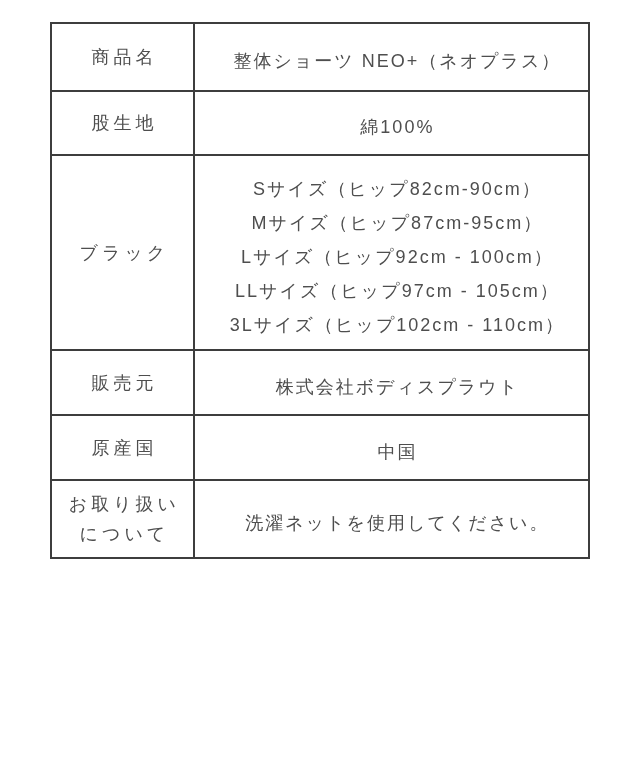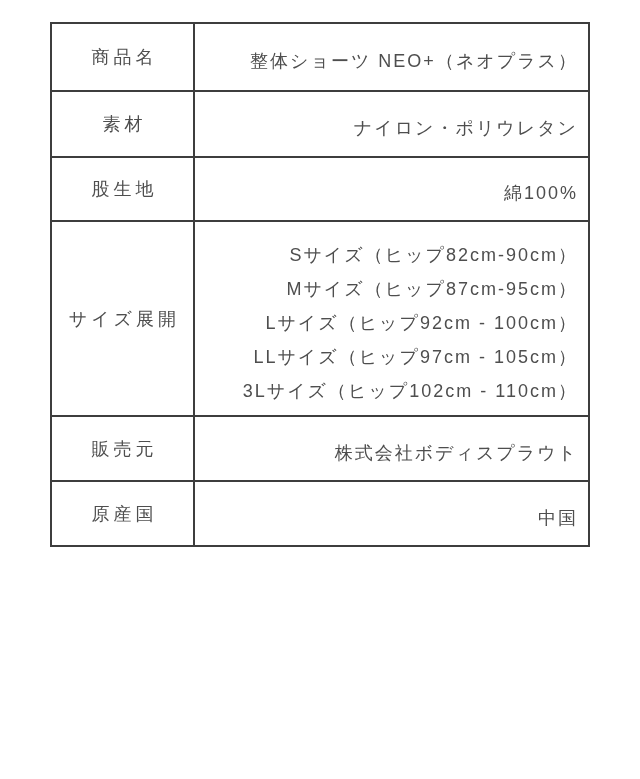--- a/index.html
+++ b/index.html
@@ -38,21 +38,21 @@
     letter-spacing: 4px;
     padding: 0;
   }
   th.label-cell .label-line {
     display: block;
     text-indent: 4px;
     line-height: 30px;
   }
   td.value-cell {
     width: 382px;
-    text-align: right;
+    text-align: center;
     padding: 12px 10px 4px 22px;
     letter-spacing: 2px;
   }
   td.value-cell .value-line {
     line-height: 34px;
     white-space: nowrap;
   }
   
   tr.r0 { height: 68px; }
   tr.r1 { height: 66px; }
@@ -72,42 +72,34 @@
     <tbody>
         <tr class="r0">
       <th class="label-cell">
         <span class="label-line">商品名</span>
       </th>
       <td class="value-cell">
         <div class="value-line">整体ショーツ NEO+（ネオプラス）</div>
       </td>
     </tr>
 
-    <tr class="r1">
-      <th class="label-cell">
-        <span class="label-line">素材</span>
-      </th>
-      <td class="value-cell">
-        <div class="value-line">ナイロン・ポリウレタン</div>
-      </td>
-    </tr>
 
     <tr class="r2">
       <th class="label-cell">
         <span class="label-line">股生地</span>
       </th>
       <td class="value-cell">
         <div class="value-line">綿100%</div>
       </td>
     </tr>
 
 
     <tr class="r4">
       <th class="label-cell">
-        <span class="label-line">サイズ展開</span>
+        <span class="label-line">ブラック</span>
       </th>
       <td class="value-cell">
         <div class="value-line">Sサイズ（ヒップ82cm-90cm）</div>
         <div class="value-line">Mサイズ（ヒップ87cm-95cm）</div>
         <div class="value-line">Lサイズ（ヒップ92cm - 100cm）</div>
         <div class="value-line">LLサイズ（ヒップ97cm - 105cm）</div>
         <div class="value-line">3Lサイズ（ヒップ102cm - 110cm）</div>
       </td>
     </tr>
 
@@ -122,16 +114,25 @@
 
     <tr class="r6">
       <th class="label-cell">
         <span class="label-line">原産国</span>
       </th>
       <td class="value-cell">
         <div class="value-line">中国</div>
       </td>
     </tr>
 
+    <tr class="r7">
+      <th class="label-cell">
+        <span class="label-line">お取り扱い</span>
+        <span class="label-line">について</span>
+      </th>
+      <td class="value-cell">
+        <div class="value-line">洗濯ネットを使用してください。</div>
+      </td>
+    </tr>
 
   </tbody>
     </table>
 </div>
 
 </body></html>

